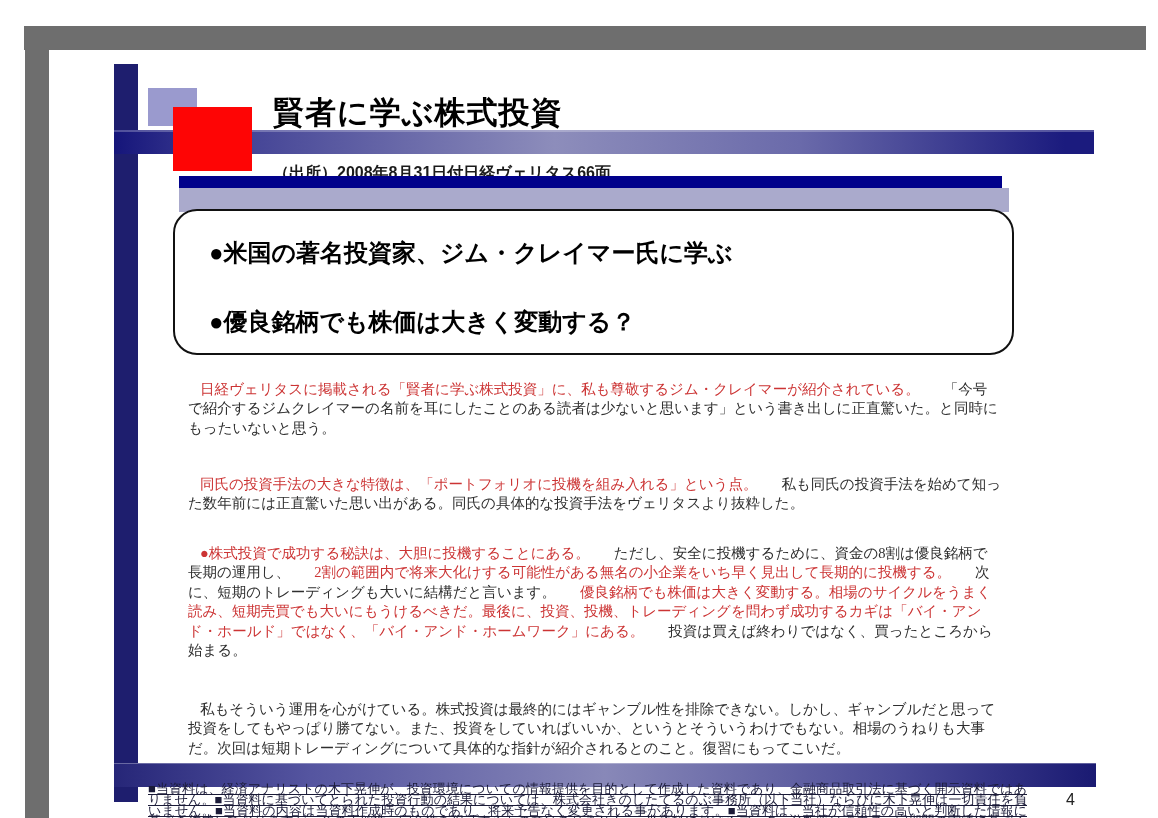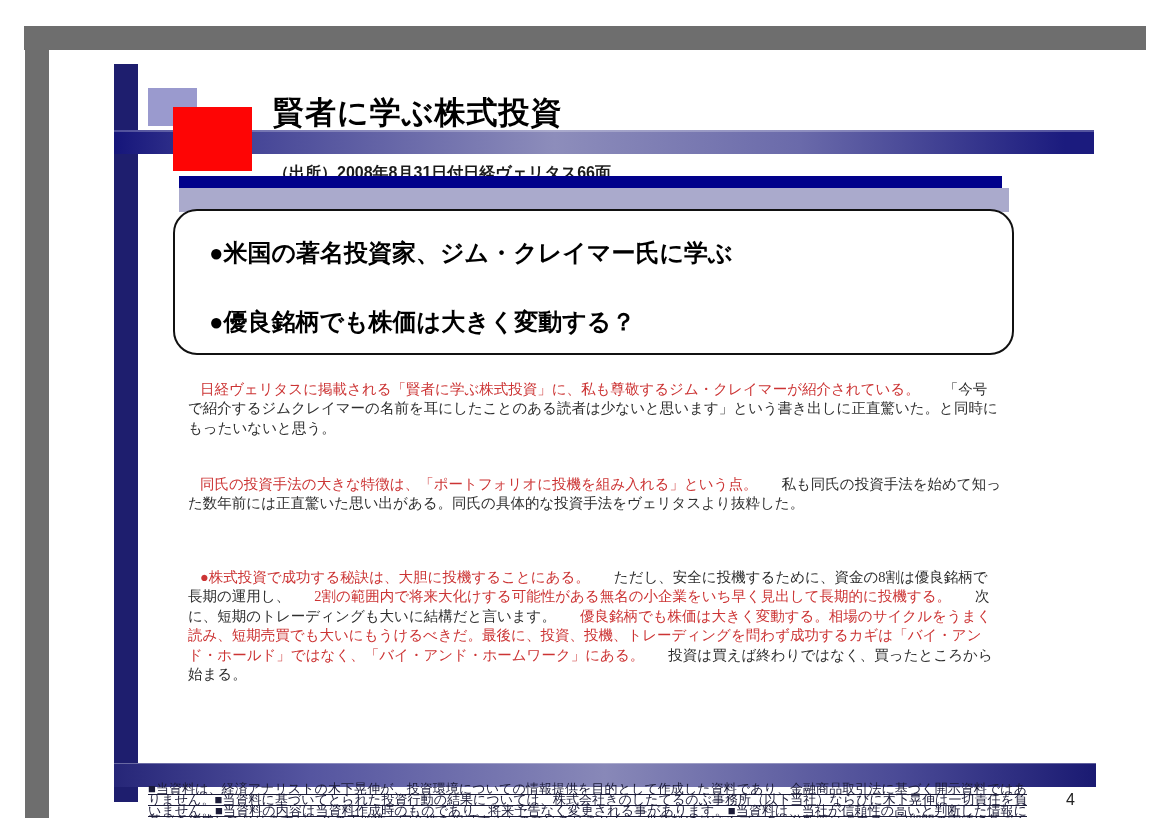--- a/index.html
+++ b/index.html
@@ -55,21 +55,21 @@
     line-height:26px;margin-bottom:19px;white-space:nowrap;
   }
 
   .body-paragraph{
     position:absolute;left:152px;width:838px;
     font-size:14.5px;line-height:19.4px;
     color:var(--body_black);
     text-align:left;
     font-family:Liberation Serif, serif;
   }
-  .p1{top:344px;} .p2{top:439px;} .p3{top:532px;} .p4{top:664px;}
+  .p1{top:344px;} .p2{top:439px;} .p3{top:508px;} .p4{top:664px;}
   .seg-red{color:var(--red_text);}
   .seg-black{color:var(--body_black);}
 
   .footer-bar{
     position:absolute;left:90px;top:739px;width:982px;height:8px;
     background:linear-gradient(to right,#262678 0%,#5555a0 20%,#8888b8 50%,#4a4a96 80%,#1a1a72 100%);
     box-shadow:inset 0 1px 0 rgba(255,255,255,0.3);
   }
   .disclaimer{
     position:absolute;left:112px;top:748px;width:903px;
@@ -102,17 +102,18 @@
   <div class="hbar2-light"></div>
 
   <div class="summary-box">
     <div class="summary-bullet">●米国の著名投資家、ジム・クレイマー氏に学ぶ</div>
     <div class="summary-bullet">●優良銘柄でも株価は大きく変動する？</div>
   </div>
 
   <p class="body-paragraph p1"><span class="seg-red">日経ヴェリタスに掲載される「賢者に学ぶ株式投資」に、私も尊敬するジム・クレイマーが紹介されている。</span><span class="seg-black">「今号で紹介するジムクレイマーの名前を耳にしたことのある読者は少ないと思います」という書き出しに正直驚いた。と同時にもったいないと思う。</span></p>
   <p class="body-paragraph p2"><span class="seg-red">同氏の投資手法の大きな特徴は、「ポートフォリオに投機を組み入れる」という点。</span><span class="seg-black">私も同氏の投資手法を始めて知った数年前には正直驚いた思い出がある。同氏の具体的な投資手法をヴェリタスより抜粋した。</span></p>
   <p class="body-paragraph p3"><span class="seg-red">●株式投資で成功する秘訣は、大胆に投機することにある。</span><span class="seg-black">ただし、安全に投機するために、資金の8割は優良銘柄で長期の運用し、</span><span class="seg-red">2割の範囲内で将来大化けする可能性がある無名の小企業をいち早く見出して長期的に投機する。</span><span class="seg-black">次に、短期のトレーディングも大いに結構だと言います。</span><span class="seg-red">優良銘柄でも株価は大きく変動する。相場のサイクルをうまく読み、短期売買でも大いにもうけるべきだ。最後に、投資、投機、トレーディングを問わず成功するカギは「バイ・アンド・ホールド」ではなく、「バイ・アンド・ホームワーク」にある。</span><span class="seg-black">投資は買えば終わりではなく、買ったところから始まる。</span></p>
+  <p class="body-paragraph p4"><span class="seg-black">私もそういう運用を心がけている。株式投資は最終的にはギャンブル性を排除できない。しかし、ギャンブルだと思って投資をしてもやっぱり勝てない。また、投資をしていればいいか、というとそういうわけでもない。相場のうねりも大事だ。次回は短期トレーディングについて具体的な指針が紹介されるとのこと。復習にもってこいだ。</span></p>
 
   <div class="footer-bar"></div>
   <div class="disclaimer">■当資料は、経済アナリストの木下晃伸が、投資環境についての情報提供を目的として作成した資料であり、金融商品取引法に基づく開示資料ではありません。■当資料に基づいてとられた投資行動の結果については、株式会社きのしたてるのぶ事務所（以下当社）ならびに木下晃伸は一切責任を負いません。■当資料の内容は当資料作成時のものであり、将来予告なく変更される事があります。■当資料は、当社が信頼性の高いと判断した情報に基づき作成しておりますが、その正確性・完全性を保証するものではありません。■当資料におけるデータ・分析等は過去の一定期間の実績に基づくものであり、将来の投資成果及び市場環境の変動等を保証もしくは予想するものではありません。</div>
   <div class="page-number">4</div>
 </div>
 
 </body></html>

